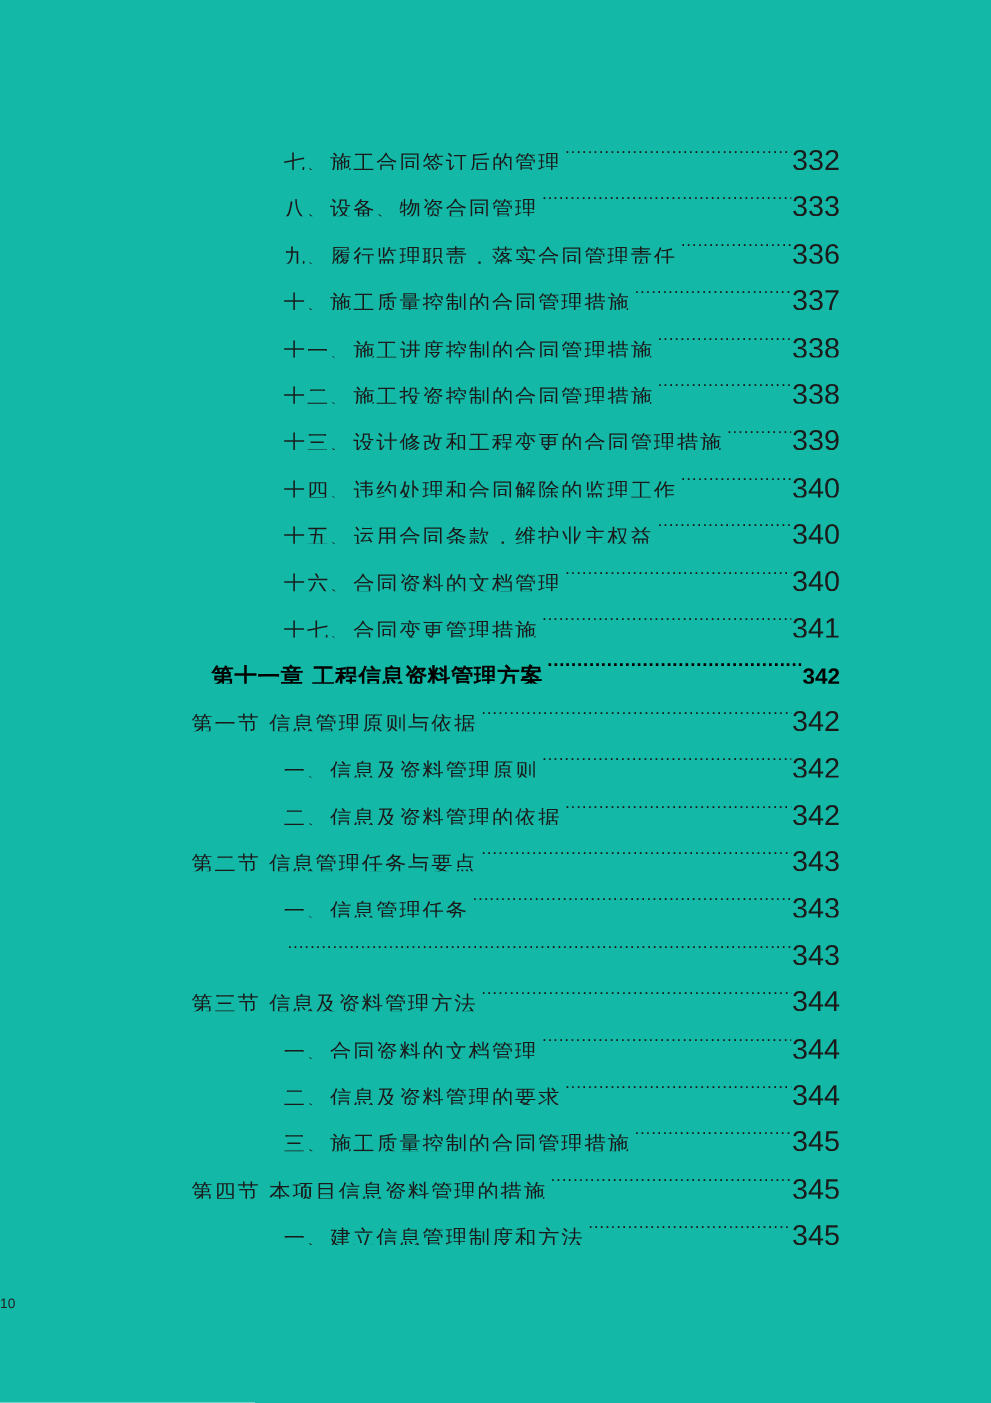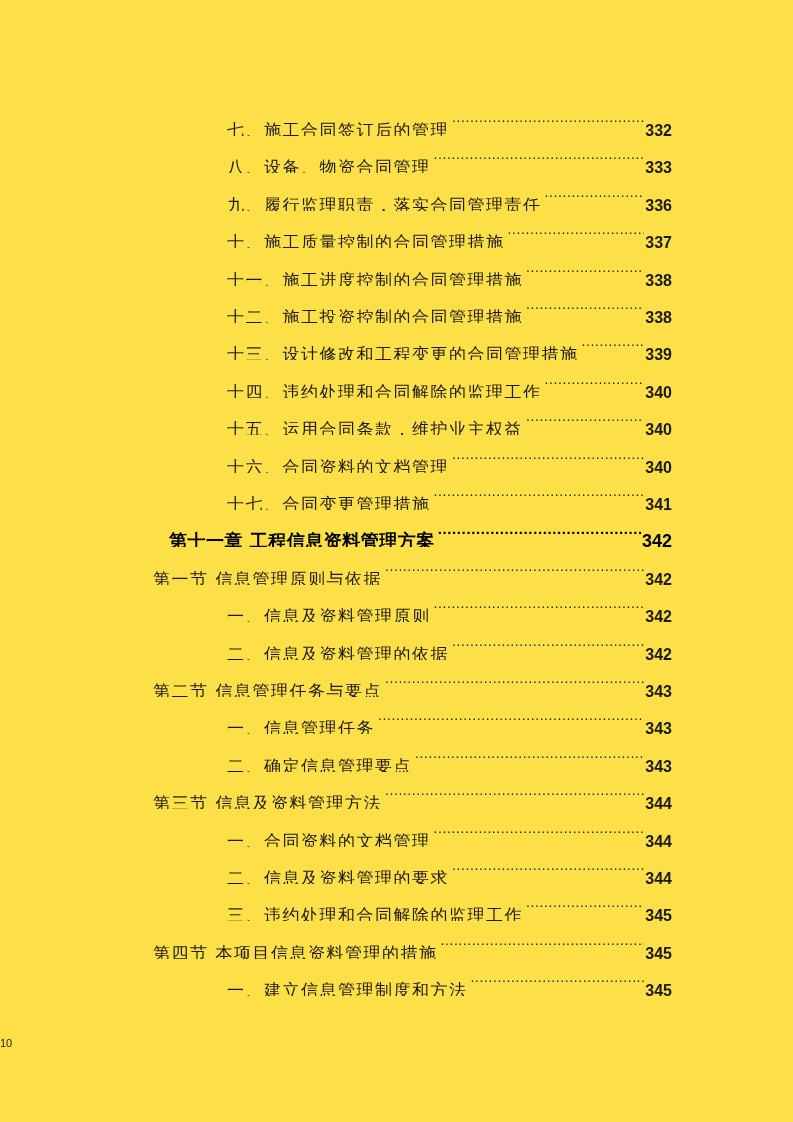--- a/index.html
+++ b/index.html
@@ -13,21 +13,21 @@
       position: relative;
       overflow: hidden;
       font-family: "DejaVu Sans", "Liberation Sans", sans-serif;
       color: #1a1a1a;
     }
     .page {
       position: absolute;
       left: 0; top: 0;
       width: 793px;
       height: 1122px;
-      background: #fde047;
+      background: #14b8a6;
     }
     .toc {
       position: absolute;
       left: 0;
       top: 99px;
       width: 793px;
     }
     .toc-row {
       position: absolute;
       height: 37px;
@@ -63,22 +63,21 @@
       font-family: "Liberation Sans", sans-serif;
       font-size: 14px;
       letter-spacing: 0.6px;
       white-space: nowrap;
       overflow: hidden;
     }
     .toc-row.level-1 .toc-leader::before { font-weight: bold; font-size: 15px; }
     .toc-page {
       flex: 0 0 auto;
       font-family: "Liberation Sans", sans-serif;
-      font-size: 16px;
-      font-weight: bold;
+      font-size: 23px;
     }
     .toc-row.level-1 .toc-page { font-weight: bold; font-size: 18px; }
     .page-number {
       position: absolute;
       top: 1037px;
       left: 0;
       width: 793px;
       text-align: left;
       font-family: "Liberation Sans", sans-serif;
       font-size: 11px;
@@ -170,41 +169,40 @@
       <span class="toc-title">第二节 信息管理任务与要点</span>
       <span class="toc-leader"></span>
       <span class="toc-page">343</span>
     </div>
     <div class="toc-row level-3" style="top:598.4px">
       <span class="toc-title">一、信息管理任务</span>
       <span class="toc-leader"></span>
       <span class="toc-page">343</span>
     </div>
     <div class="toc-row level-3" style="top:635.8px">
-      <span class="toc-title">二、确定信息管理要点</span>
       <span class="toc-leader"></span>
       <span class="toc-page">343</span>
     </div>
     <div class="toc-row level-2" style="top:673.2px">
       <span class="toc-title">第三节 信息及资料管理方法</span>
       <span class="toc-leader"></span>
       <span class="toc-page">344</span>
     </div>
     <div class="toc-row level-3" style="top:710.6px">
       <span class="toc-title">一、合同资料的文档管理</span>
       <span class="toc-leader"></span>
       <span class="toc-page">344</span>
     </div>
     <div class="toc-row level-3" style="top:748px">
       <span class="toc-title">二、信息及资料管理的要求</span>
       <span class="toc-leader"></span>
       <span class="toc-page">344</span>
     </div>
     <div class="toc-row level-3" style="top:785.4px">
-      <span class="toc-title">三、违约处理和合同解除的监理工作</span>
+      <span class="toc-title">三、施工质量控制的合同管理措施</span>
       <span class="toc-leader"></span>
       <span class="toc-page">345</span>
     </div>
     <div class="toc-row level-2" style="top:822.8px">
       <span class="toc-title">第四节 本项目信息资料管理的措施</span>
       <span class="toc-leader"></span>
       <span class="toc-page">345</span>
     </div>
     <div class="toc-row level-3" style="top:860.2px">
       <span class="toc-title">一、建立信息管理制度和方法</span>

